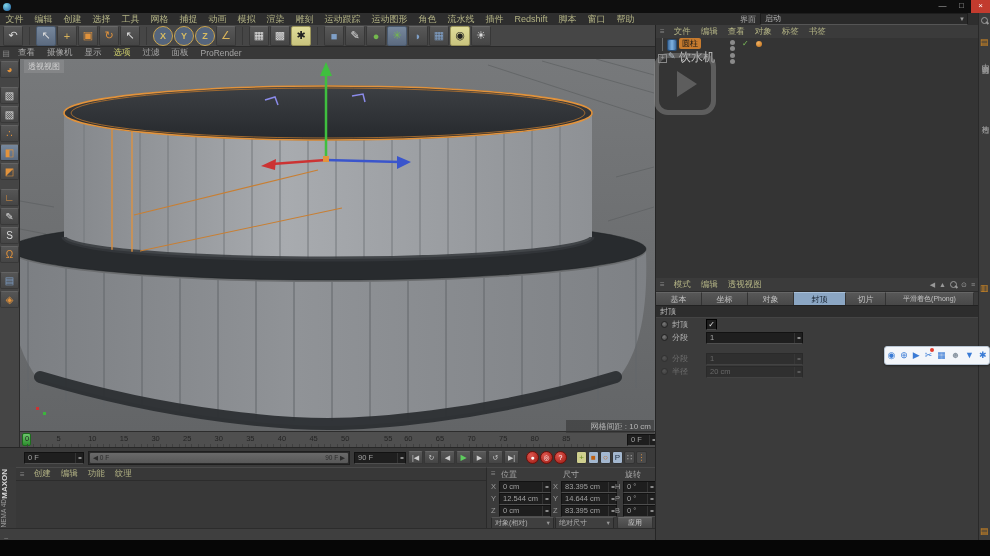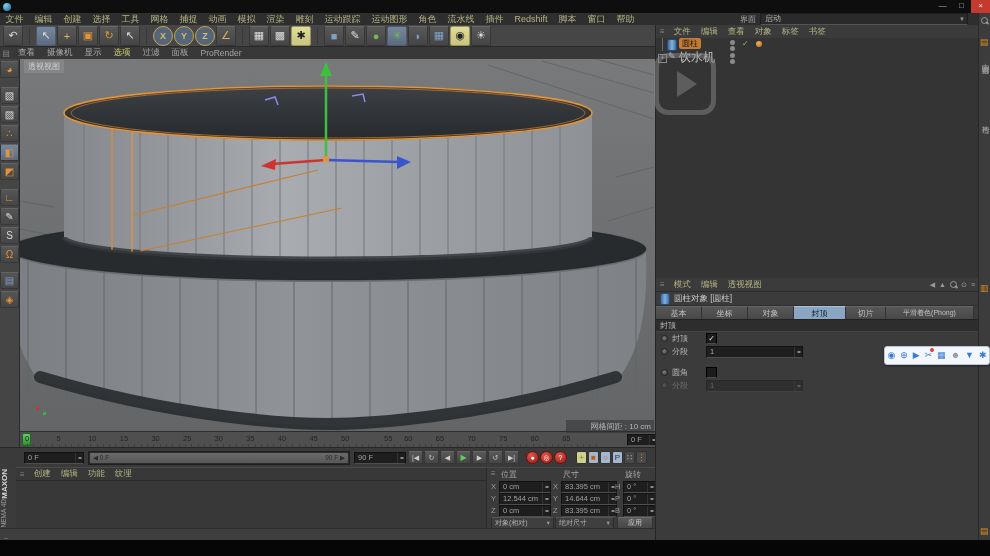--- a/index.html
+++ b/index.html
@@ -547,24 +547,20 @@
             <span style="display: inline-block;">◀</span>
             <span style="display: inline-block;">▲</span>
             <span class="lens"></span>
             <span style="display: inline-block;">⊙</span>
             <span style="display: inline-block;">≡</span>
           </span>
       <span class="pm">模式</span>
           <span class="pm">编辑</span>
           <span class="pm">透视视图</span>
         </div>
-      <div class="amtitle">
-        <span class="cylicon" style="position:static"></span>
-        <span class="amtitletxt">圆柱对象 [圆柱]</span>
-      </div>
       <div class="amtabs" id="amtabs">
           <span class="tab" style="width: 46px;">基本</span>
           <span class="tab" style="width: 46px;">坐标</span>
           <span class="tab" style="width: 46px;">对象</span>
           <span class="tab act" style="width: 52px;">封顶</span>
           <span class="tab" style="width: 40px;">切片</span>
           <span class="tab" style="width: 88px; font-size: 7px;">平滑着色(Phong)</span>
         </div>
       <div class="amsection">封顶</div>
       <div id="amrows">
@@ -572,29 +568,29 @@
             <span class="endot"></span>
             <span class="amlabel">封顶</span>
             <span class="cb">✓</span>
           </div>
           <div class="amrow">
             <span class="endot"></span>
             <span class="amlabel">分段</span>
             <span class="amfld">1<span class="sp"></span></span>
           </div>
           <div class="amgap"></div>
-          <div class="amrow">
-            <span class="endot"></span>
-            <span class="amlabel">圆角</span>
-            <span class="cb"></span>
-          </div>
           <div class="amrow dis">
             <span class="endot"></span>
             <span class="amlabel">分段</span>
             <span class="amfld">1<span class="sp"></span></span>
+          </div>
+          <div class="amrow dis">
+            <span class="endot"></span>
+            <span class="amlabel">半径</span>
+            <span class="amfld">20 cm<span class="sp"></span></span>
           </div>
         </div>
     </div>
   </div>
 
   <div class="rstrip">
     <span class="lens" style="position:absolute;left:2px;top:4px"></span>
     <span class="rsic" style="top:24px">▤</span>
     <div id="vtabs">
         <span class="vtab" style="top: 44px;">内容浏览器</span>

